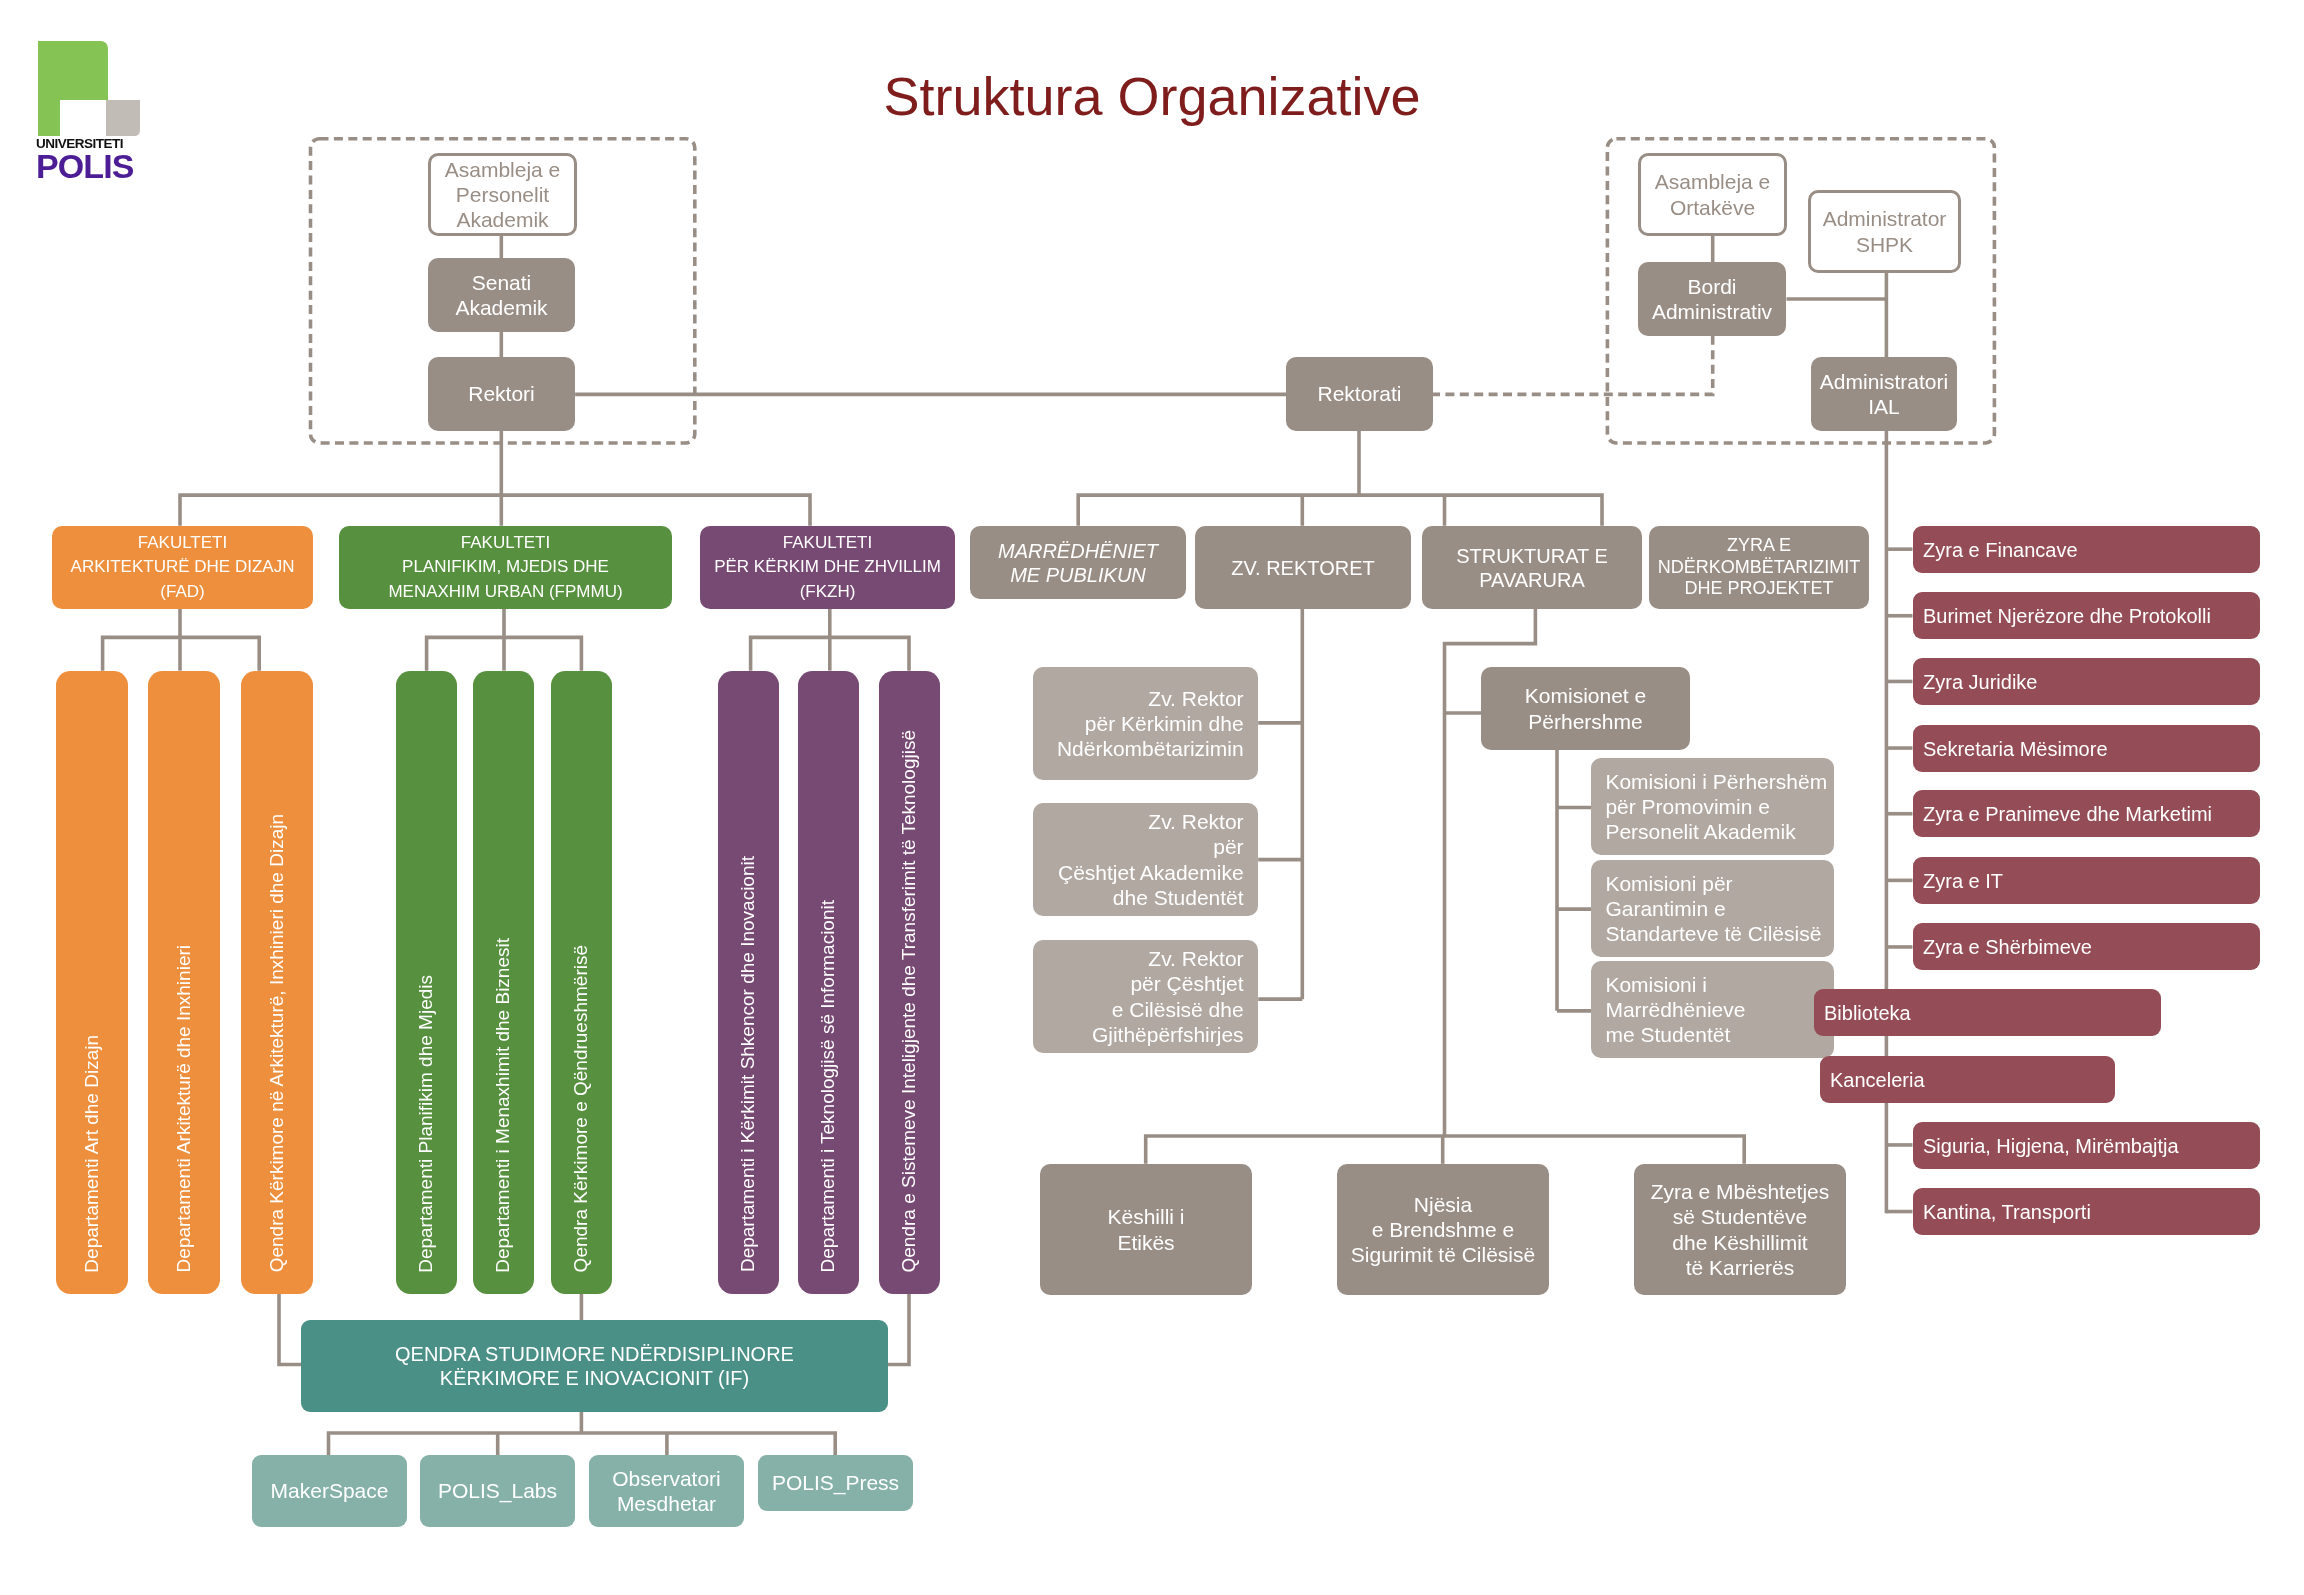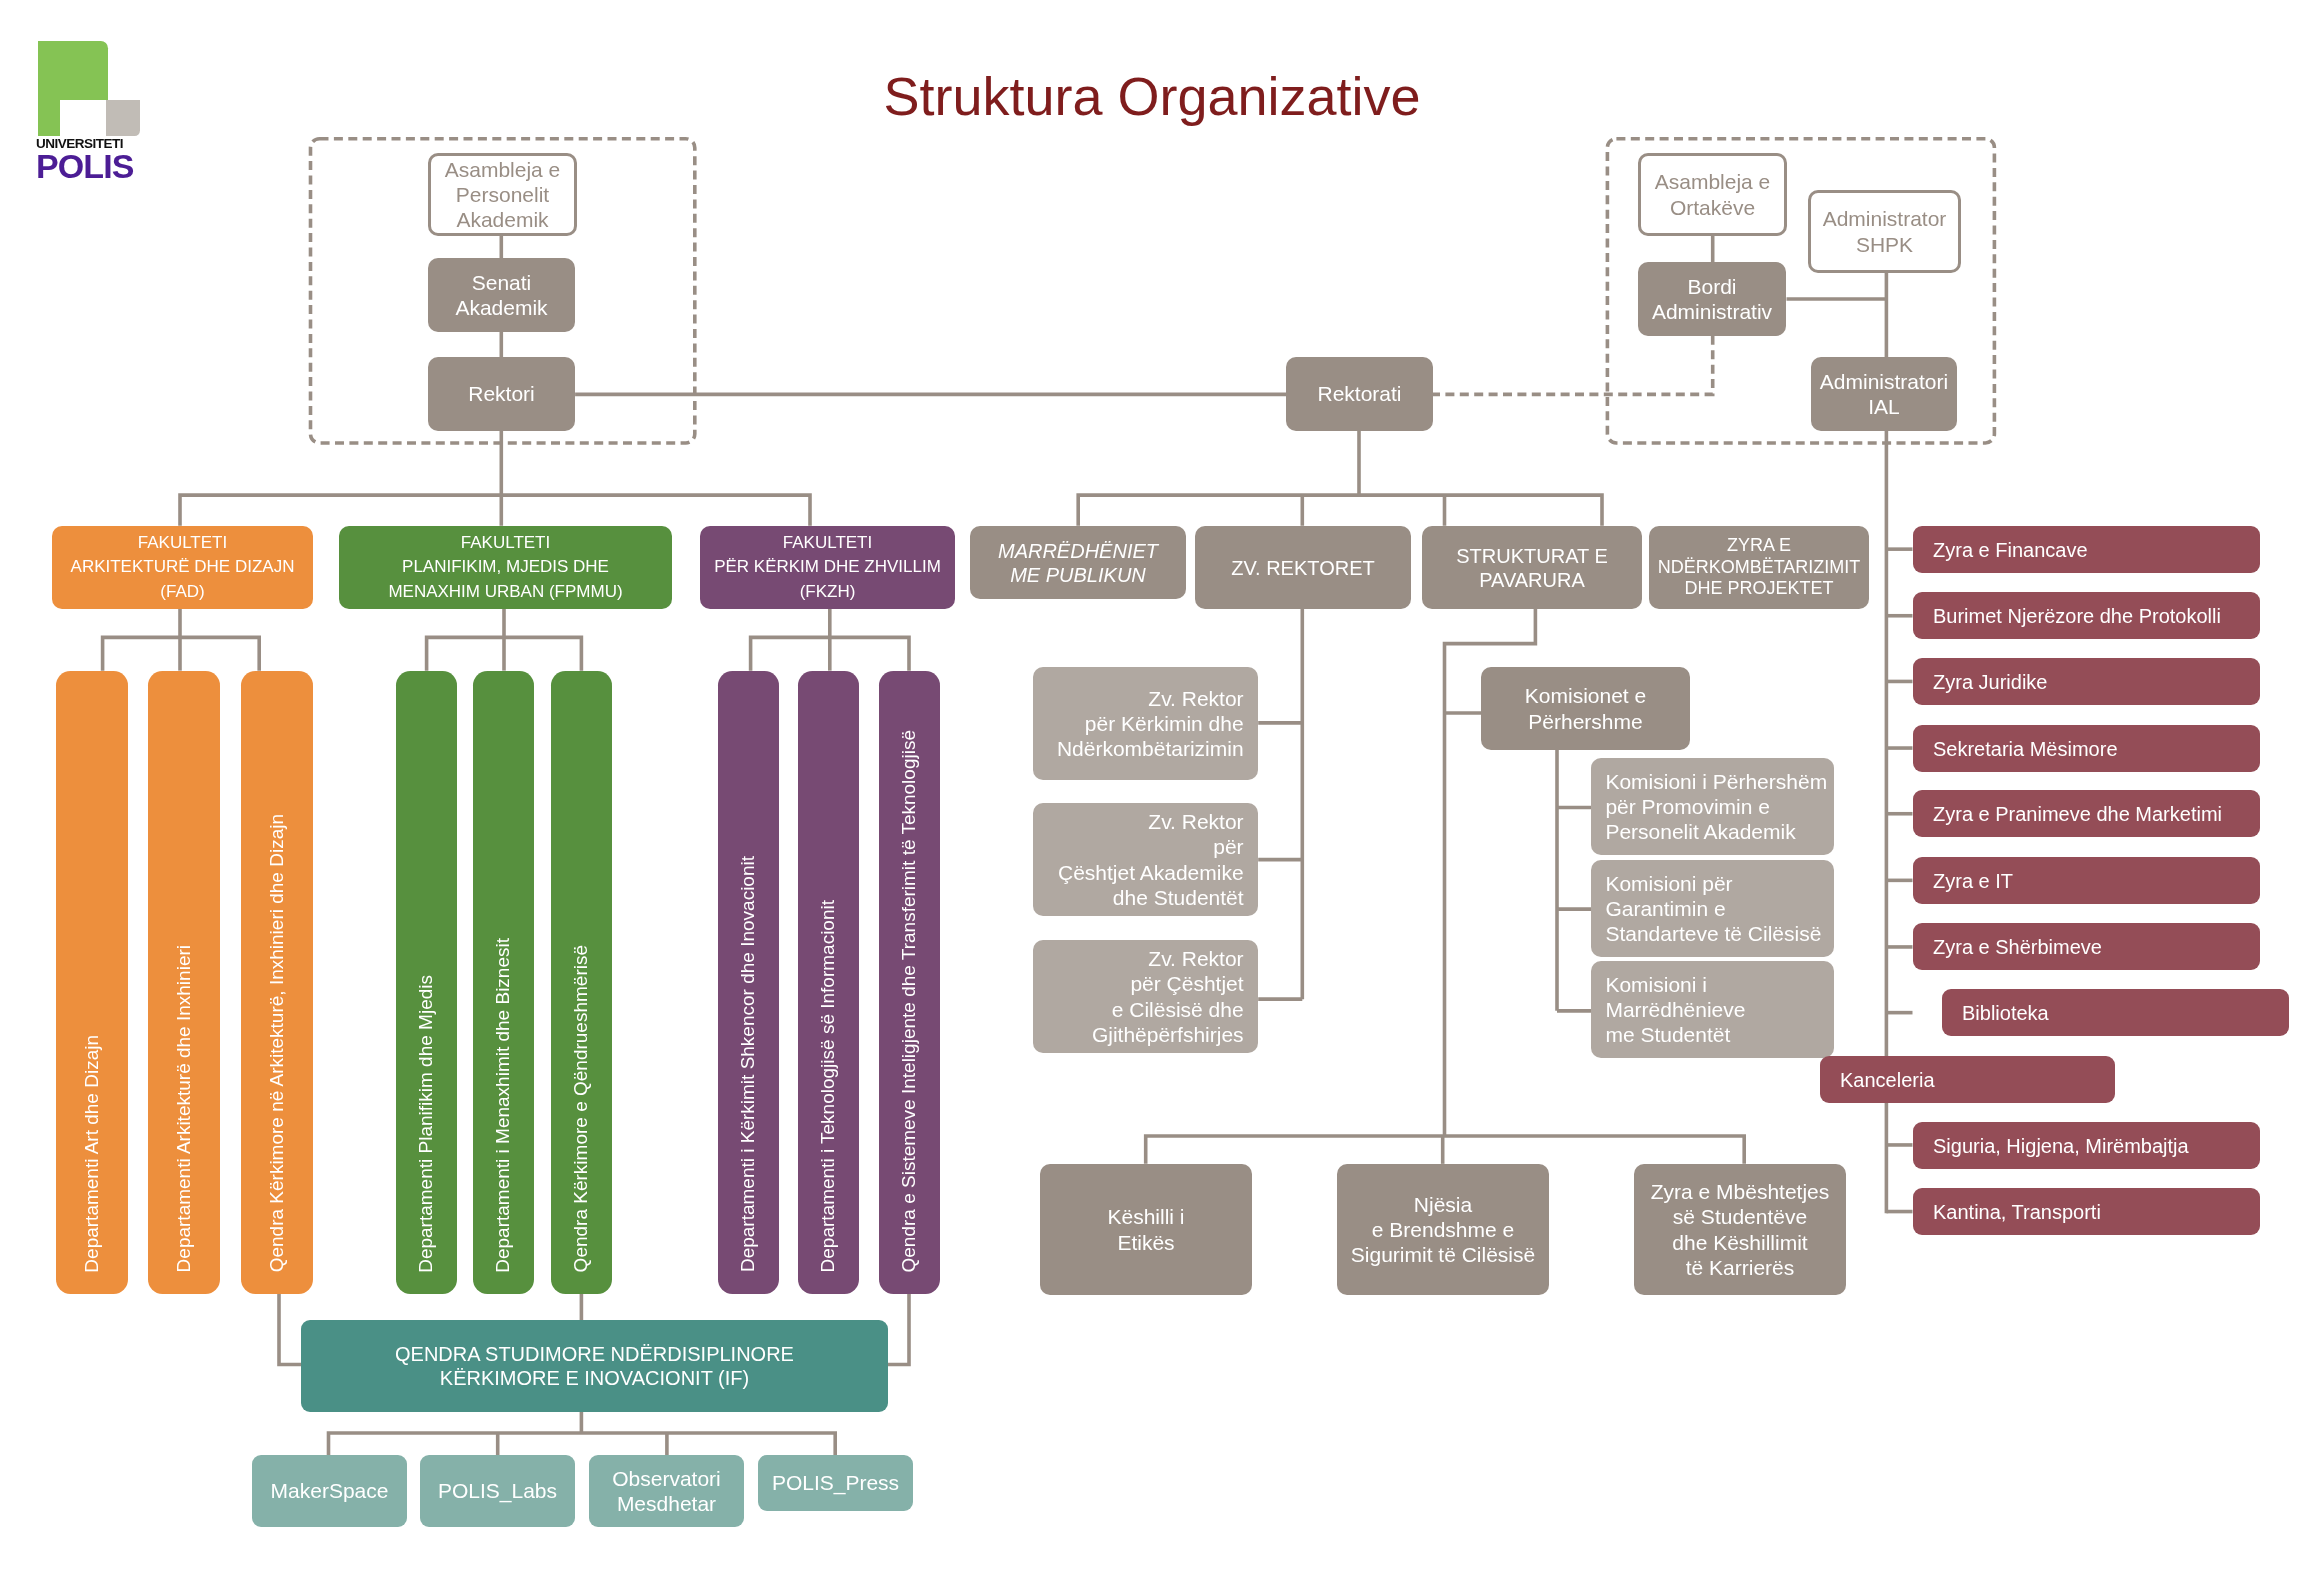--- a/index.html
+++ b/index.html
@@ -11,21 +11,21 @@
          line-height:1.2; white-space:pre-line; padding:3.6px 5.4px; }
   .outline { background:#ffffff; border:3.6px solid #998e85; color:#998e85; font-size:21px; }
   .grey { background:#998e85; font-size:21px; }
   .lgrey { background:#b0a8a1; font-size:21px; justify-content:flex-end; text-align:right; padding-right:14.4px; }
   .lgrey.left { justify-content:flex-start; text-align:left; padding-left:14.4px; padding-right:2px; }
   .fac { font-size:17px; line-height:1.45; }
   .fad { background:#ed8f3d; }
   .fpm { background:#57903e; }
   .fkz { background:#774a73; }
   .caps { font-size:20px; }
-  .red { background:#944d57; font-size:20px; justify-content:flex-start; padding-left:20px; border-radius:9px; }
+  .red { background:#944d57; font-size:20px; justify-content:flex-start; padding-left:10px; border-radius:9px; }
   .teal { background:#4a9086; font-size:20px; border-radius:9px; }
   .lteal { background:#85b1a9; font-size:21px; border-radius:9px; }
   .vert { border-radius:14.4px; padding:0; }
   .vert span { writing-mode:vertical-rl; transform:rotate(180deg); font-size:19px;
                white-space:nowrap; align-self:flex-end; margin-bottom:21.6px; }
   #title { position:absolute; left:630px; width:1044px; top:65px; text-align:center;
            font-size:54px; color:#7f1d1d; }
   #logo { position:absolute; left:36px; top:41px; width:110px; height:144px; }
   .logo-green { position:absolute; left:1.8px; top:0; width:70px; height:95px; background:#85c354; border-radius:0 7.2px 0 0; }
   .logo-white { position:absolute; left:24px; top:59px; width:48px; height:38px; background:#ffffff; }
@@ -211,18 +211,18 @@
 të Karrierës</div>
 
 <div id="admin-list">
     <div class="box red" style="left: 1913px; top: 526px; width: 347px; height: 47px;">Zyra e Financave</div>
     <div class="box red" style="left: 1913px; top: 592px; width: 347px; height: 47px;">Burimet Njerëzore dhe Protokolli</div>
     <div class="box red" style="left: 1913px; top: 658px; width: 347px; height: 47px;">Zyra Juridike</div>
     <div class="box red" style="left: 1913px; top: 725px; width: 347px; height: 47px;">Sekretaria Mësimore</div>
     <div class="box red" style="left: 1913px; top: 790px; width: 347px; height: 47px;">Zyra e Pranimeve dhe Marketimi</div>
     <div class="box red" style="left: 1913px; top: 857px; width: 347px; height: 47px;">Zyra e IT</div>
     <div class="box red" style="left: 1913px; top: 923px; width: 347px; height: 47px;">Zyra e Shërbimeve</div>
-    <div class="box red" style="left: 1942px; top: 989px; width: 347px; height: 47px;">Biblioteka</div>
+    <div class="box red" style="left: 1814px; top: 989px; width: 347px; height: 47px;">Biblioteka</div>
     <div class="box red" style="left: 1820px; top: 1056px; width: 295px; height: 47px;">Kanceleria</div>
     <div class="box red" style="left: 1913px; top: 1122px; width: 347px; height: 47px;">Siguria, Higjena, Mirëmbajtja</div>
     <div class="box red" style="left: 1913px; top: 1188px; width: 347px; height: 47px;">Kantina, Transporti</div>
   </div>
 
 
 </body></html>

